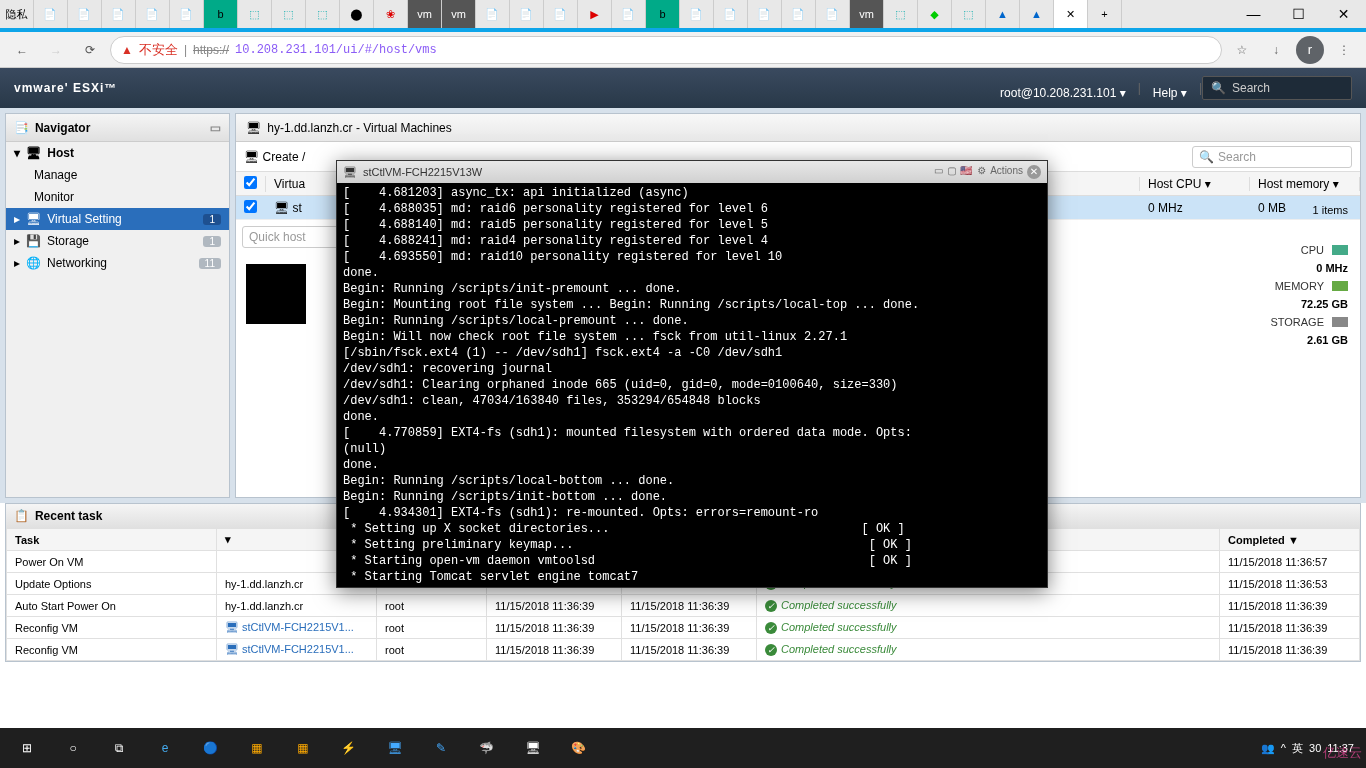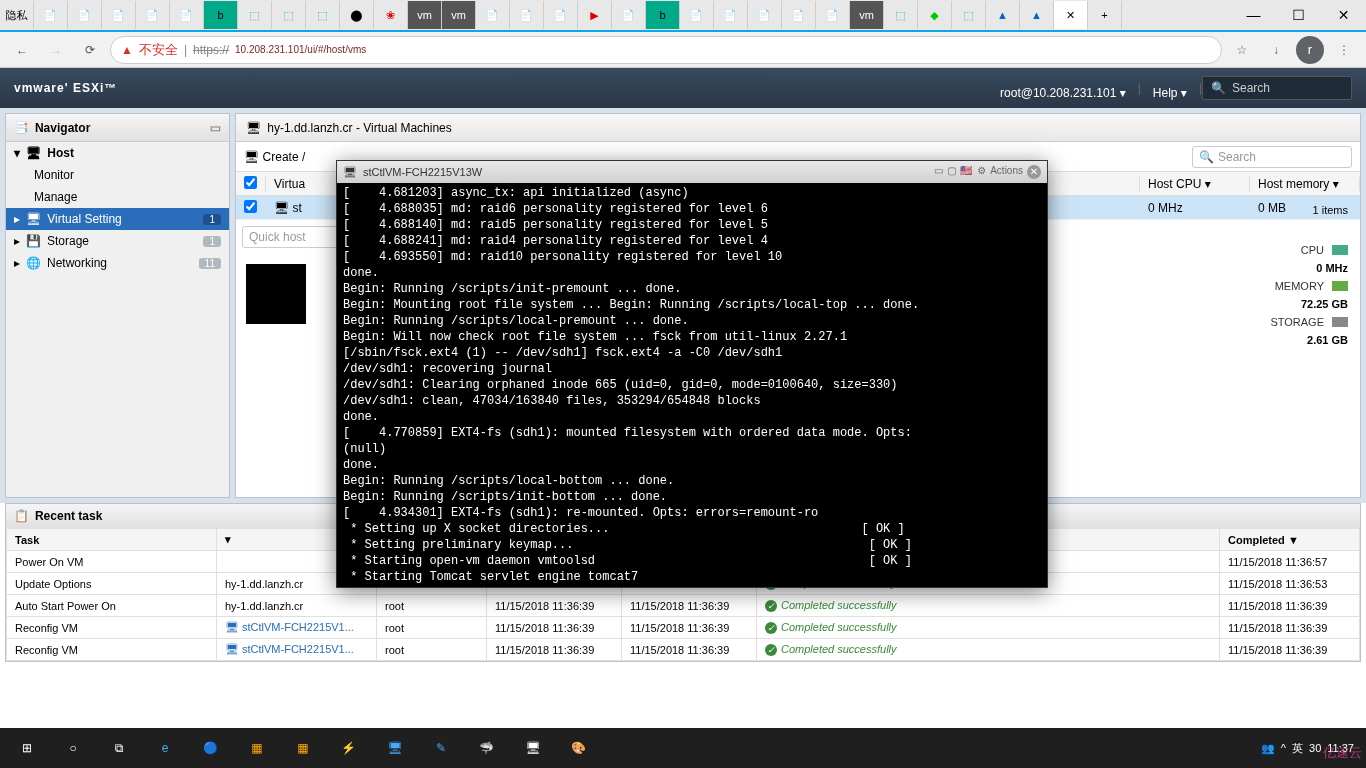--- a/index.html
+++ b/index.html
@@ -1,29 +1,29 @@
 <!DOCTYPE html>
 <html><head>
 <meta charset="utf-8">
 <style>
 * { box-sizing: border-box; margin: 0; padding: 0; }
 body { font-family: Arial, sans-serif; font-size: 12px; background: #fff; width: 1366px; height: 768px; overflow: hidden; position: relative; }
 
 
-.browser-tabs { height: 32px; background: #e8e8e8; display: flex; align-items: center; border-bottom: 2px solid #0ea5e9; }
+.browser-tabs { height: 32px; background: #e8e8e8; display: flex; align-items: center; border-bottom: 4px solid #0ea5e9; }
 .tab { width: 34px; height: 28px; border-right: 1px solid #ccc; display: flex; align-items: center; justify-content: center; font-size: 11px; }
 .tab.active { background: #fff; }
 .browser-controls { margin-left: auto; display: flex; }
 .win-btn { width: 45px; height: 28px; display: flex; align-items: center; justify-content: center; font-size: 14px; }
 
 .browser-toolbar { height: 36px; background: #f1f1f1; display: flex; align-items: center; padding: 0 8px; gap: 6px; border-bottom: 1px solid #ccc; }
 .nav-btn { width: 28px; height: 28px; display: flex; align-items: center; justify-content: center; color: #555; border-radius: 14px; }
 .url-bar { flex: 1; height: 28px; background: #fff; border: 1px solid #ccc; border-radius: 14px; display: flex; align-items: center; padding: 0 10px; gap: 6px; }
 .url-warn { color: #d93025; font-size: 13px; }
-.url-text { font-size: 10px; color: #7f1d1d; }
+.url-text { font-size: 12px; color: #8b5cf6; font-family: Liberation Mono, monospace; }
 .url-https { text-decoration: line-through; color: #888; }
 .tool-icon { width: 28px; height: 28px; display: flex; align-items: center; justify-content: center; color: #666; }
 .avatar-circle { width: 28px; height: 28px; border-radius: 50%; background: #5f6368; color: #fff; display: flex; align-items: center; justify-content: center; font-size: 13px; }
 
 
 .esxi-header { height: 40px; background: linear-gradient(#3a4a5f, #283848); display: flex; align-items: center; padding: 0 14px; color: #fff; }
 .esxi-logo { font-size: 12px; font-weight: bold; letter-spacing: 1px; }
 .esxi-spacer { flex: 1; }
 .esxi-user, .esxi-help { padding: 0 12px; font-size: 12px; margin-top: 9px; }
 .esxi-search { width: 150px; height: 24px; background: #1e2b38; border: 1px solid #555; border-radius: 2px; padding: 0 8px; color: #ccc; display: flex; align-items: center; gap: 6px; }
@@ -169,22 +169,22 @@
     <div class="nav-title">
       <span>📑</span>
       <span>Navigator</span>
       <span style="margin-left:auto;color:#888">▭</span>
     </div>
     <div class="nav-item host">
       <span>▾</span>
       <span>🖥</span>
       <span>Host</span>
     </div>
+    <div class="nav-item sub">Manage</div>
     <div class="nav-item sub">Monitor</div>
-    <div class="nav-item sub">Manage</div>
     <div class="nav-item selected">
       <span>▸</span>
         <span>🖥</span>
       <span>Virtual Setting</span>
       <span class="nav-badge">1</span>
     </div>
     <div class="nav-item">
       <span>▸</span>
         <span>💾</span>
       <span>Storage</span>

